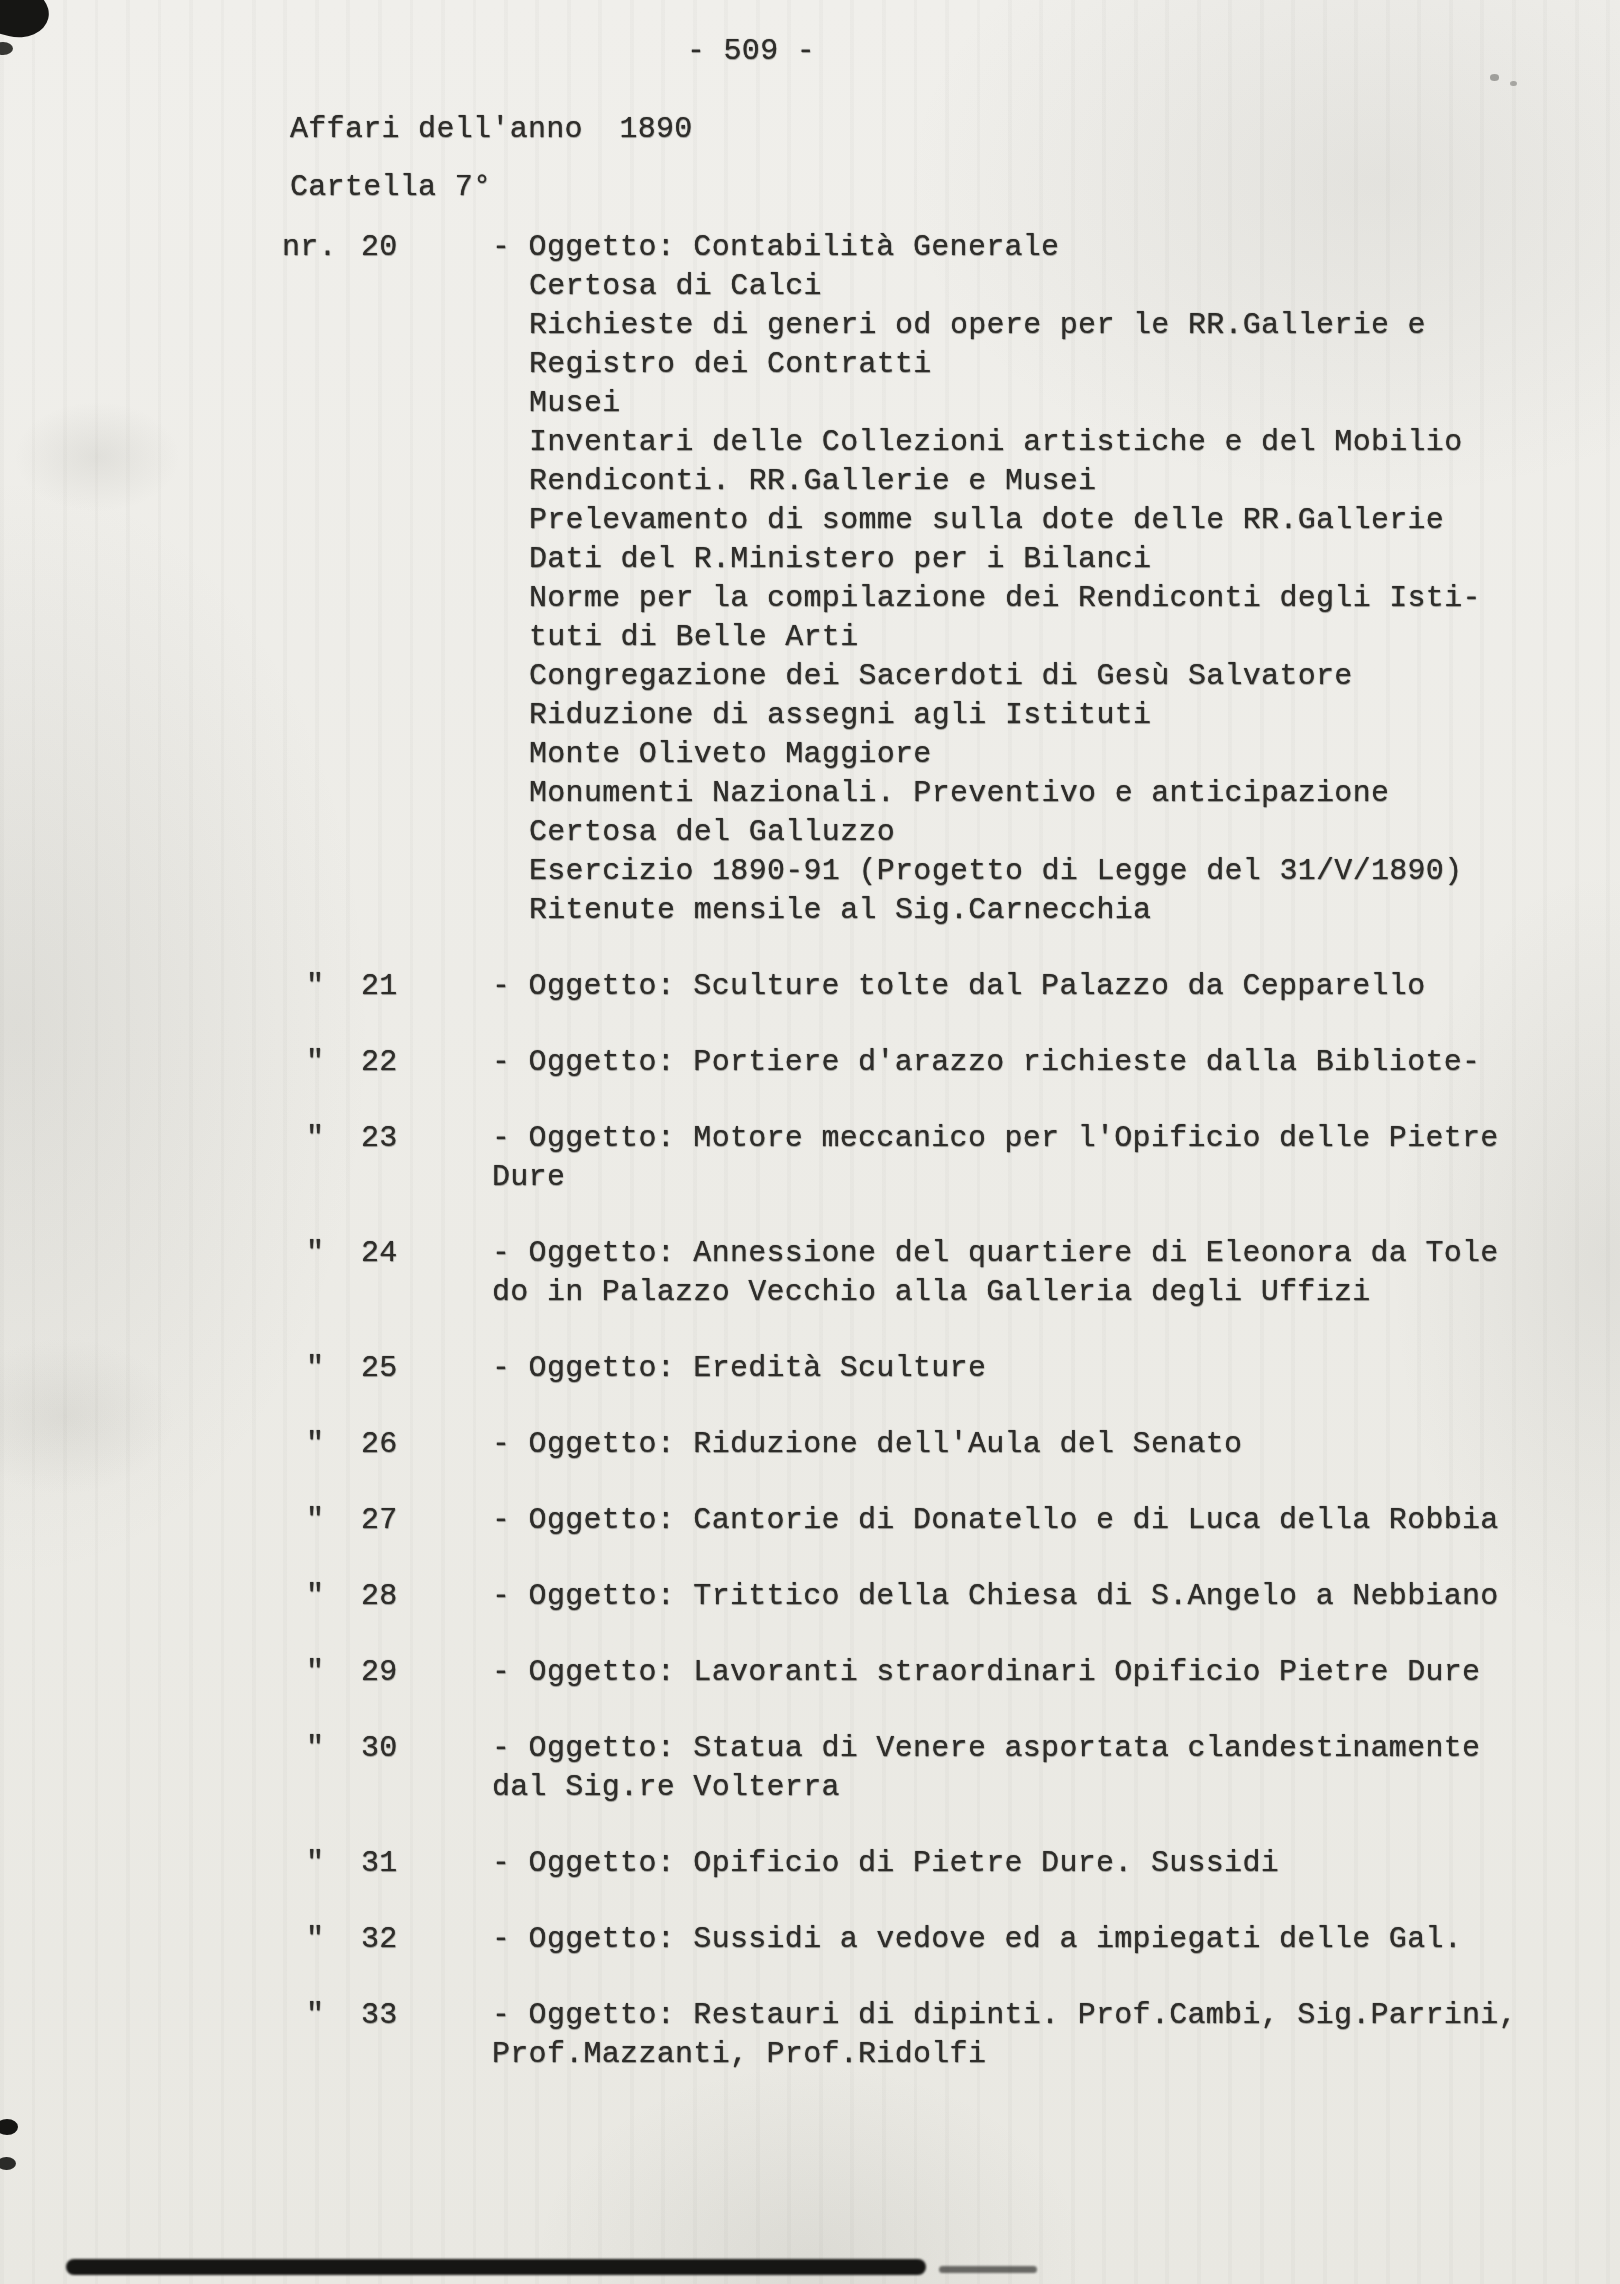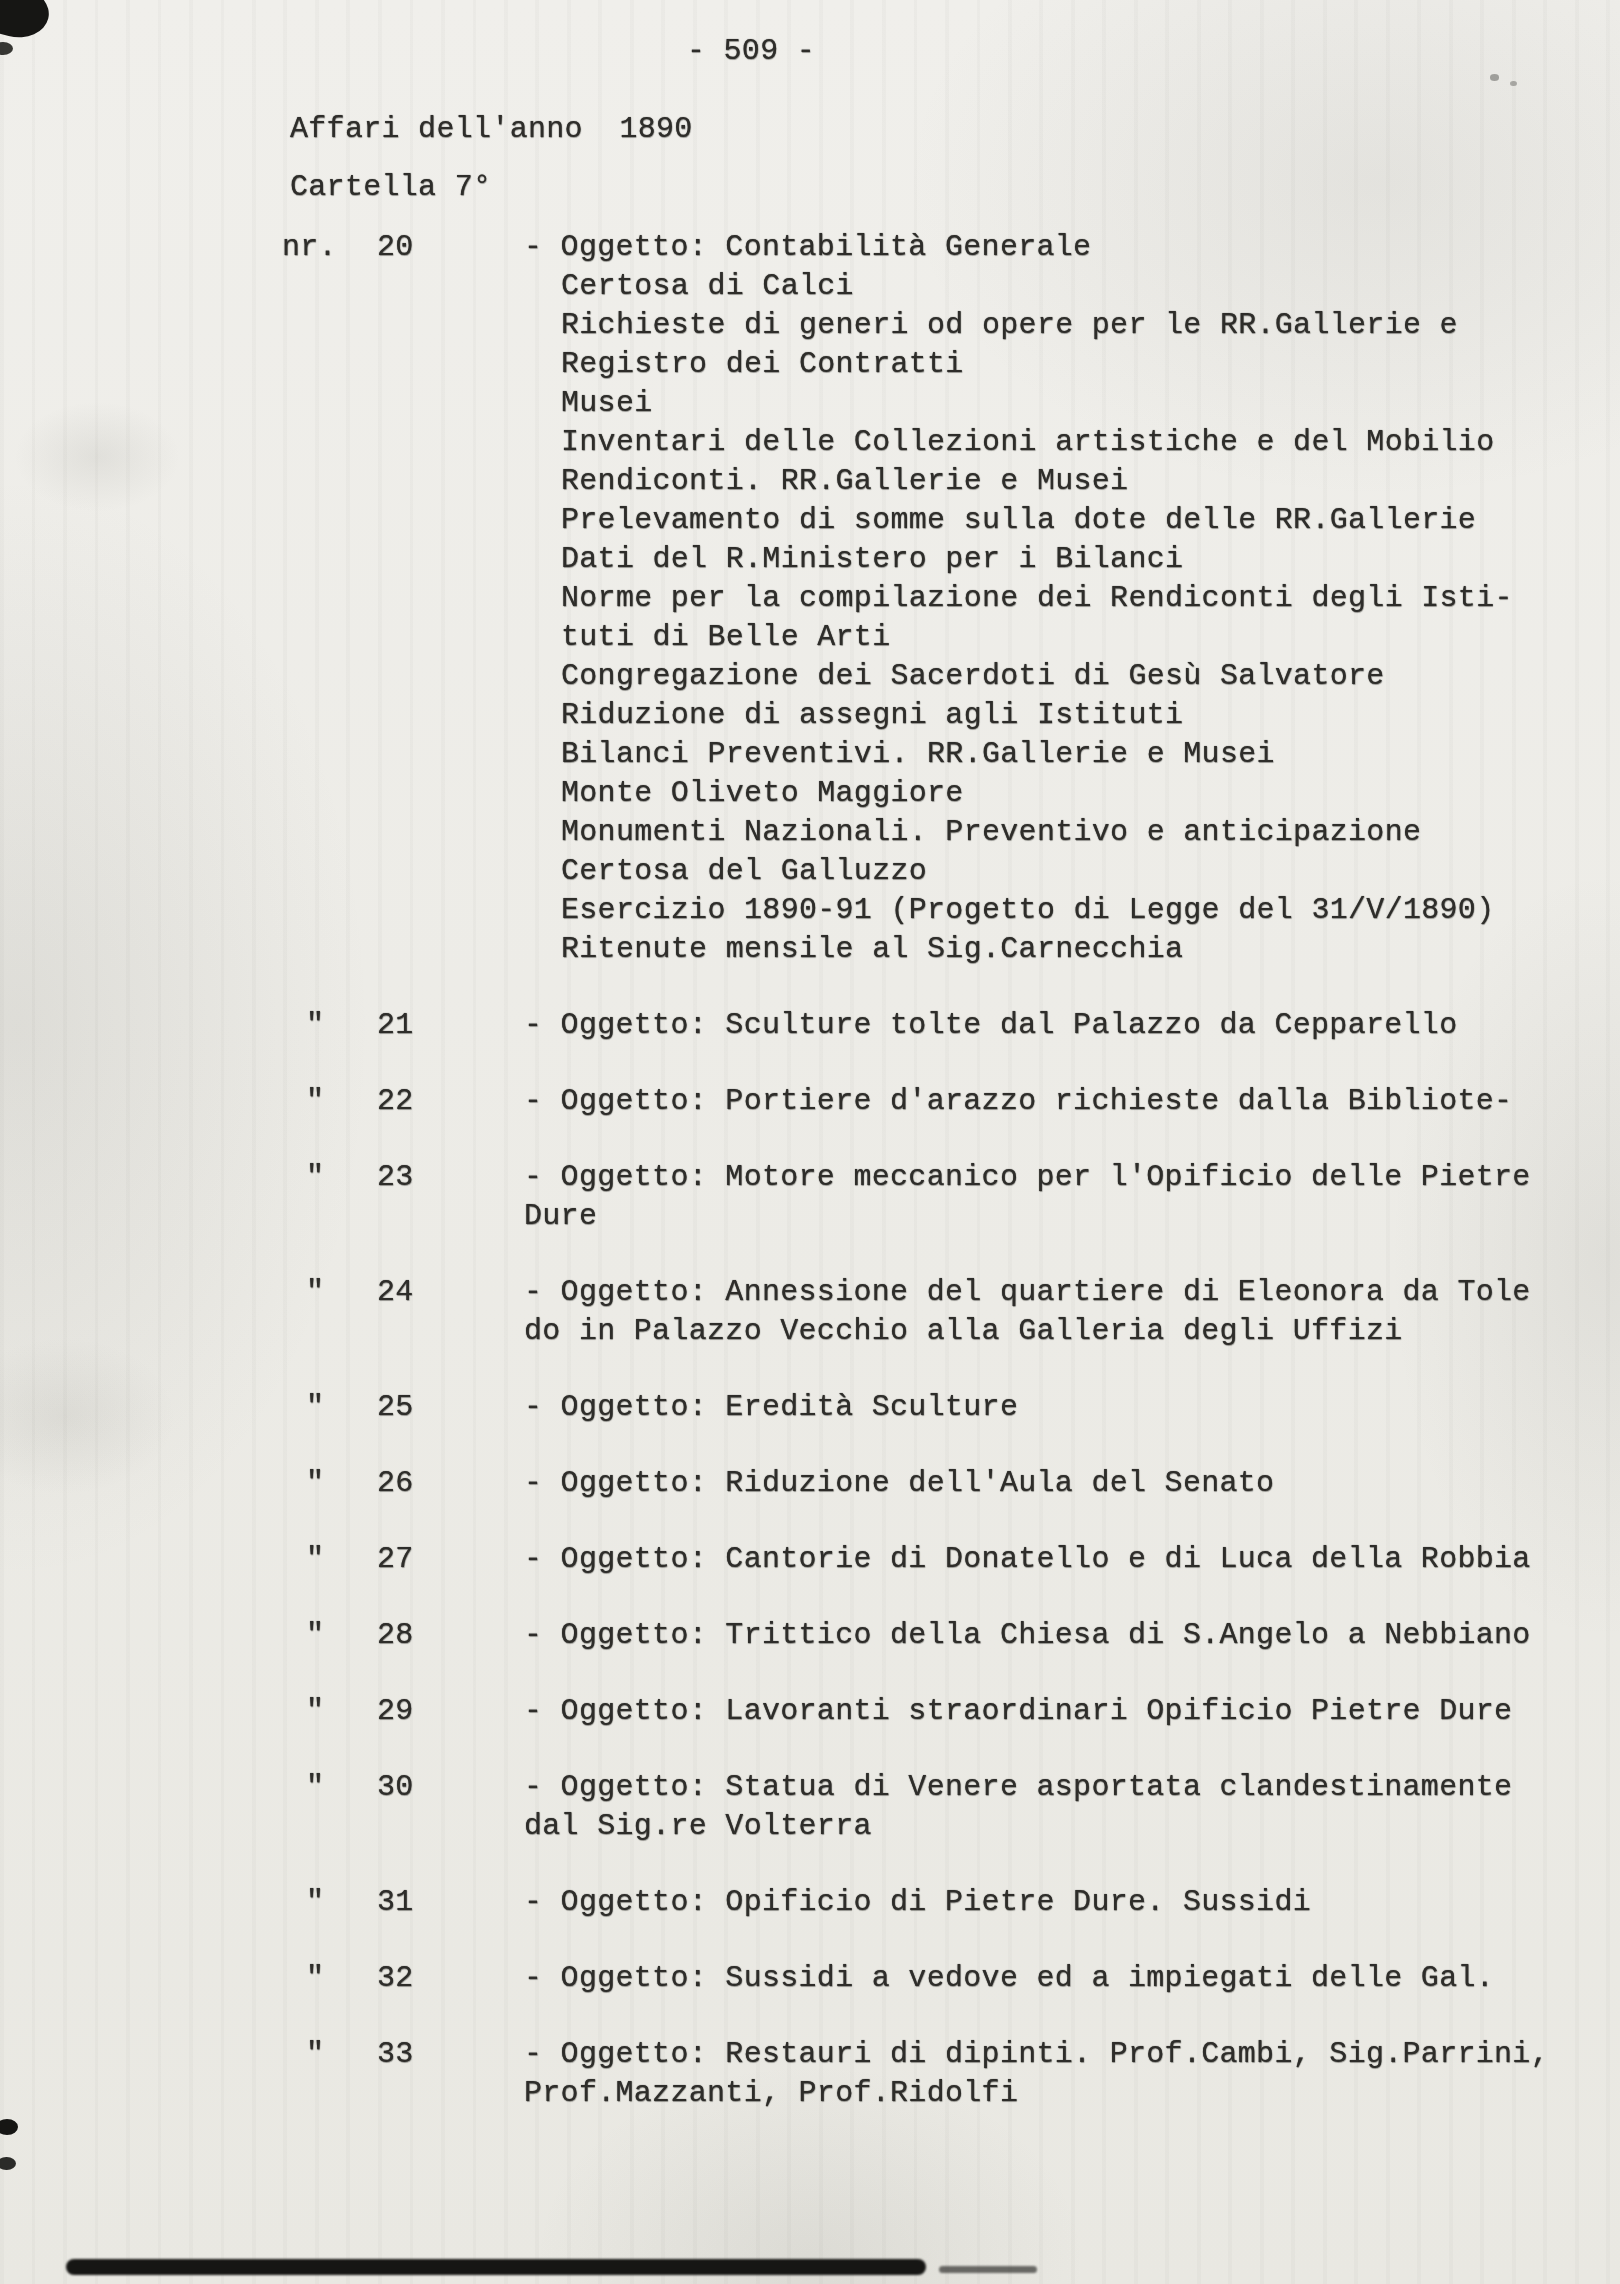--- a/index.html
+++ b/index.html
@@ -52,21 +52,20 @@
   }
 
   .header-line { margin-bottom: 19px; margin-left: 8px; }
 
   .entries { margin-top: 21px; }
 
   .entry {
     display: grid;
     grid-template-columns: 79px 131px 1fr;
     margin-top: 37px;
-    gap: 16px;
   }
   .entry:first-child { margin-top: 0; }
 
   .marker.ditto { padding-left: 24px; }
 
   .line.sub { padding-left: 37px; }
 
   
   .mark { position: absolute; background: #161614; }
   .corner-tl {
@@ -120,21 +119,20 @@
           <div class="line sub">Registro dei Contratti</div>
           <div class="line sub">Musei</div>
           <div class="line sub">Inventari delle Collezioni artistiche e del Mobilio</div>
           <div class="line sub">Rendiconti. RR.Gallerie e Musei</div>
           <div class="line sub">Prelevamento di somme sulla dote delle RR.Gallerie</div>
           <div class="line sub">Dati del R.Ministero per i Bilanci</div>
           <div class="line sub">Norme per la compilazione dei Rendiconti degli Isti-</div>
           <div class="line sub">tuti di Belle Arti</div>
           <div class="line sub">Congregazione dei Sacerdoti di Gesù Salvatore</div>
           <div class="line sub">Riduzione di assegni agli Istituti</div>
-          <div class="line sub">Bilanci Preventivi. RR.Gallerie e Musei</div>
           <div class="line sub">Monte Oliveto Maggiore</div>
           <div class="line sub">Monumenti Nazionali. Preventivo e anticipazione</div>
           <div class="line sub">Certosa del Galluzzo</div>
           <div class="line sub">Esercizio 1890-91 (Progetto di Legge del 31/V/1890)</div>
           <div class="line sub">Ritenute mensile al Sig.Carnecchia</div>
         </div>
       </div>
       <div class="entry">
         <span class="marker ditto">"</span>
         <span class="num">21</span>

